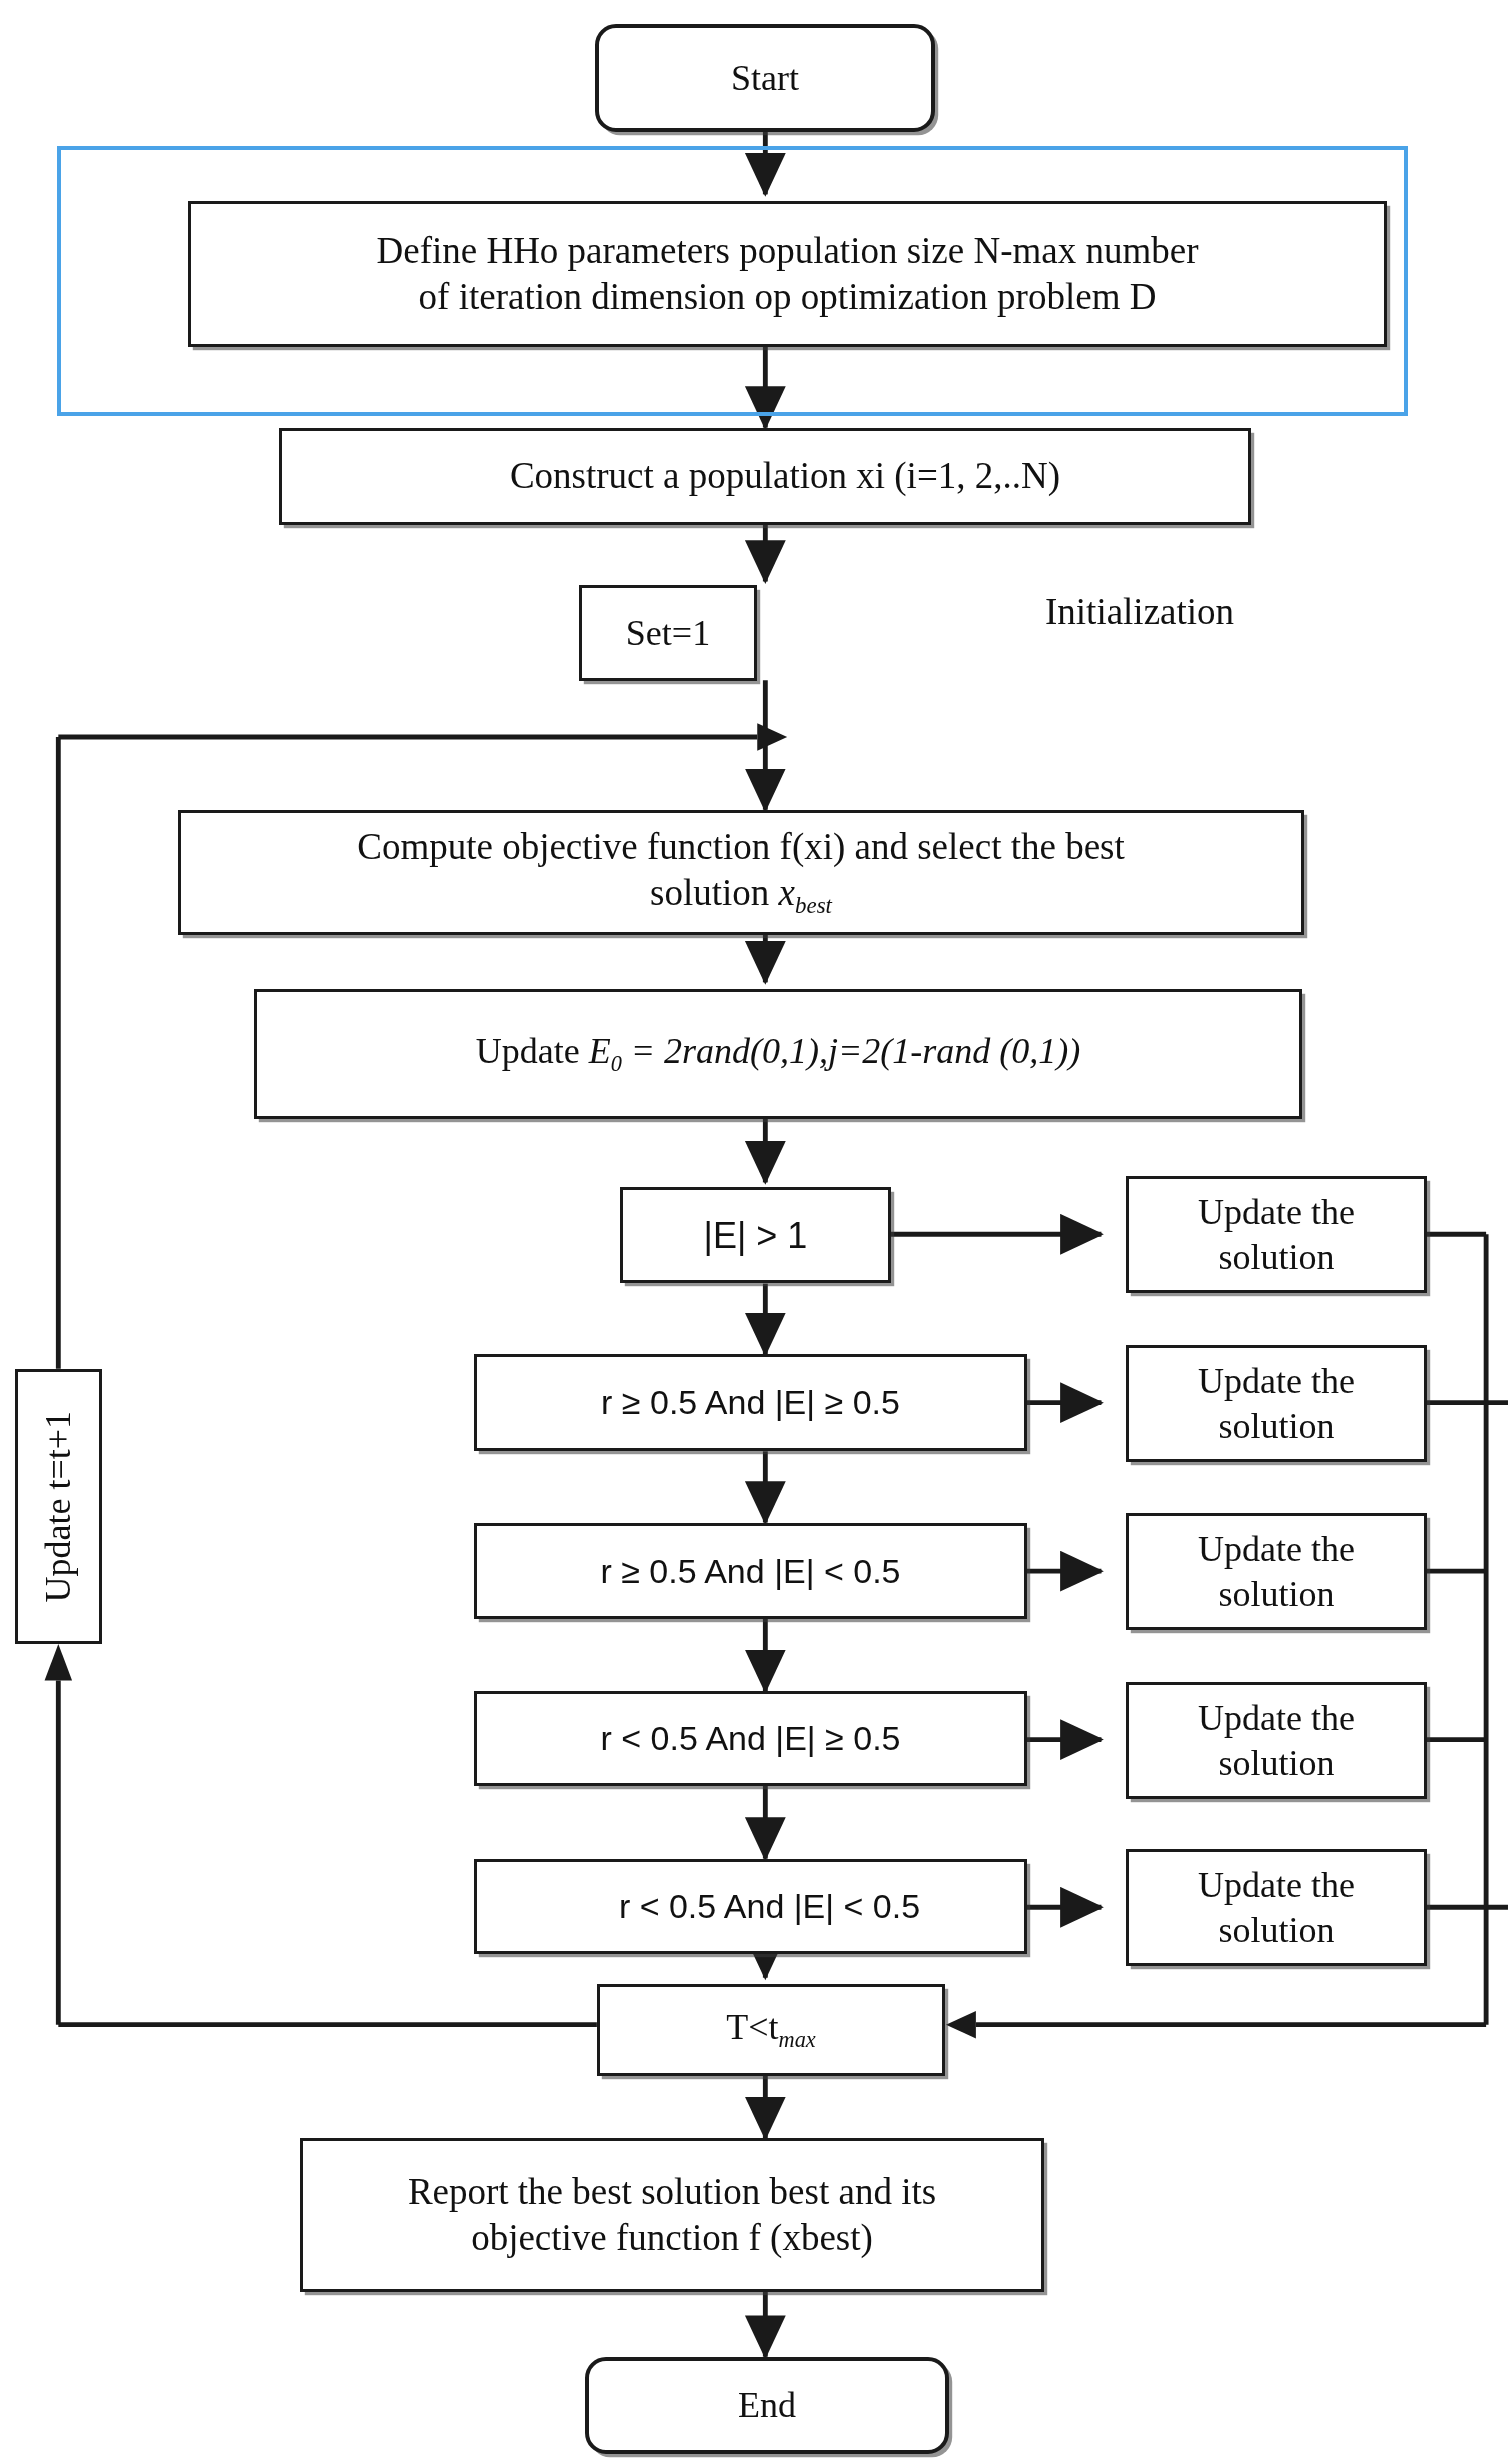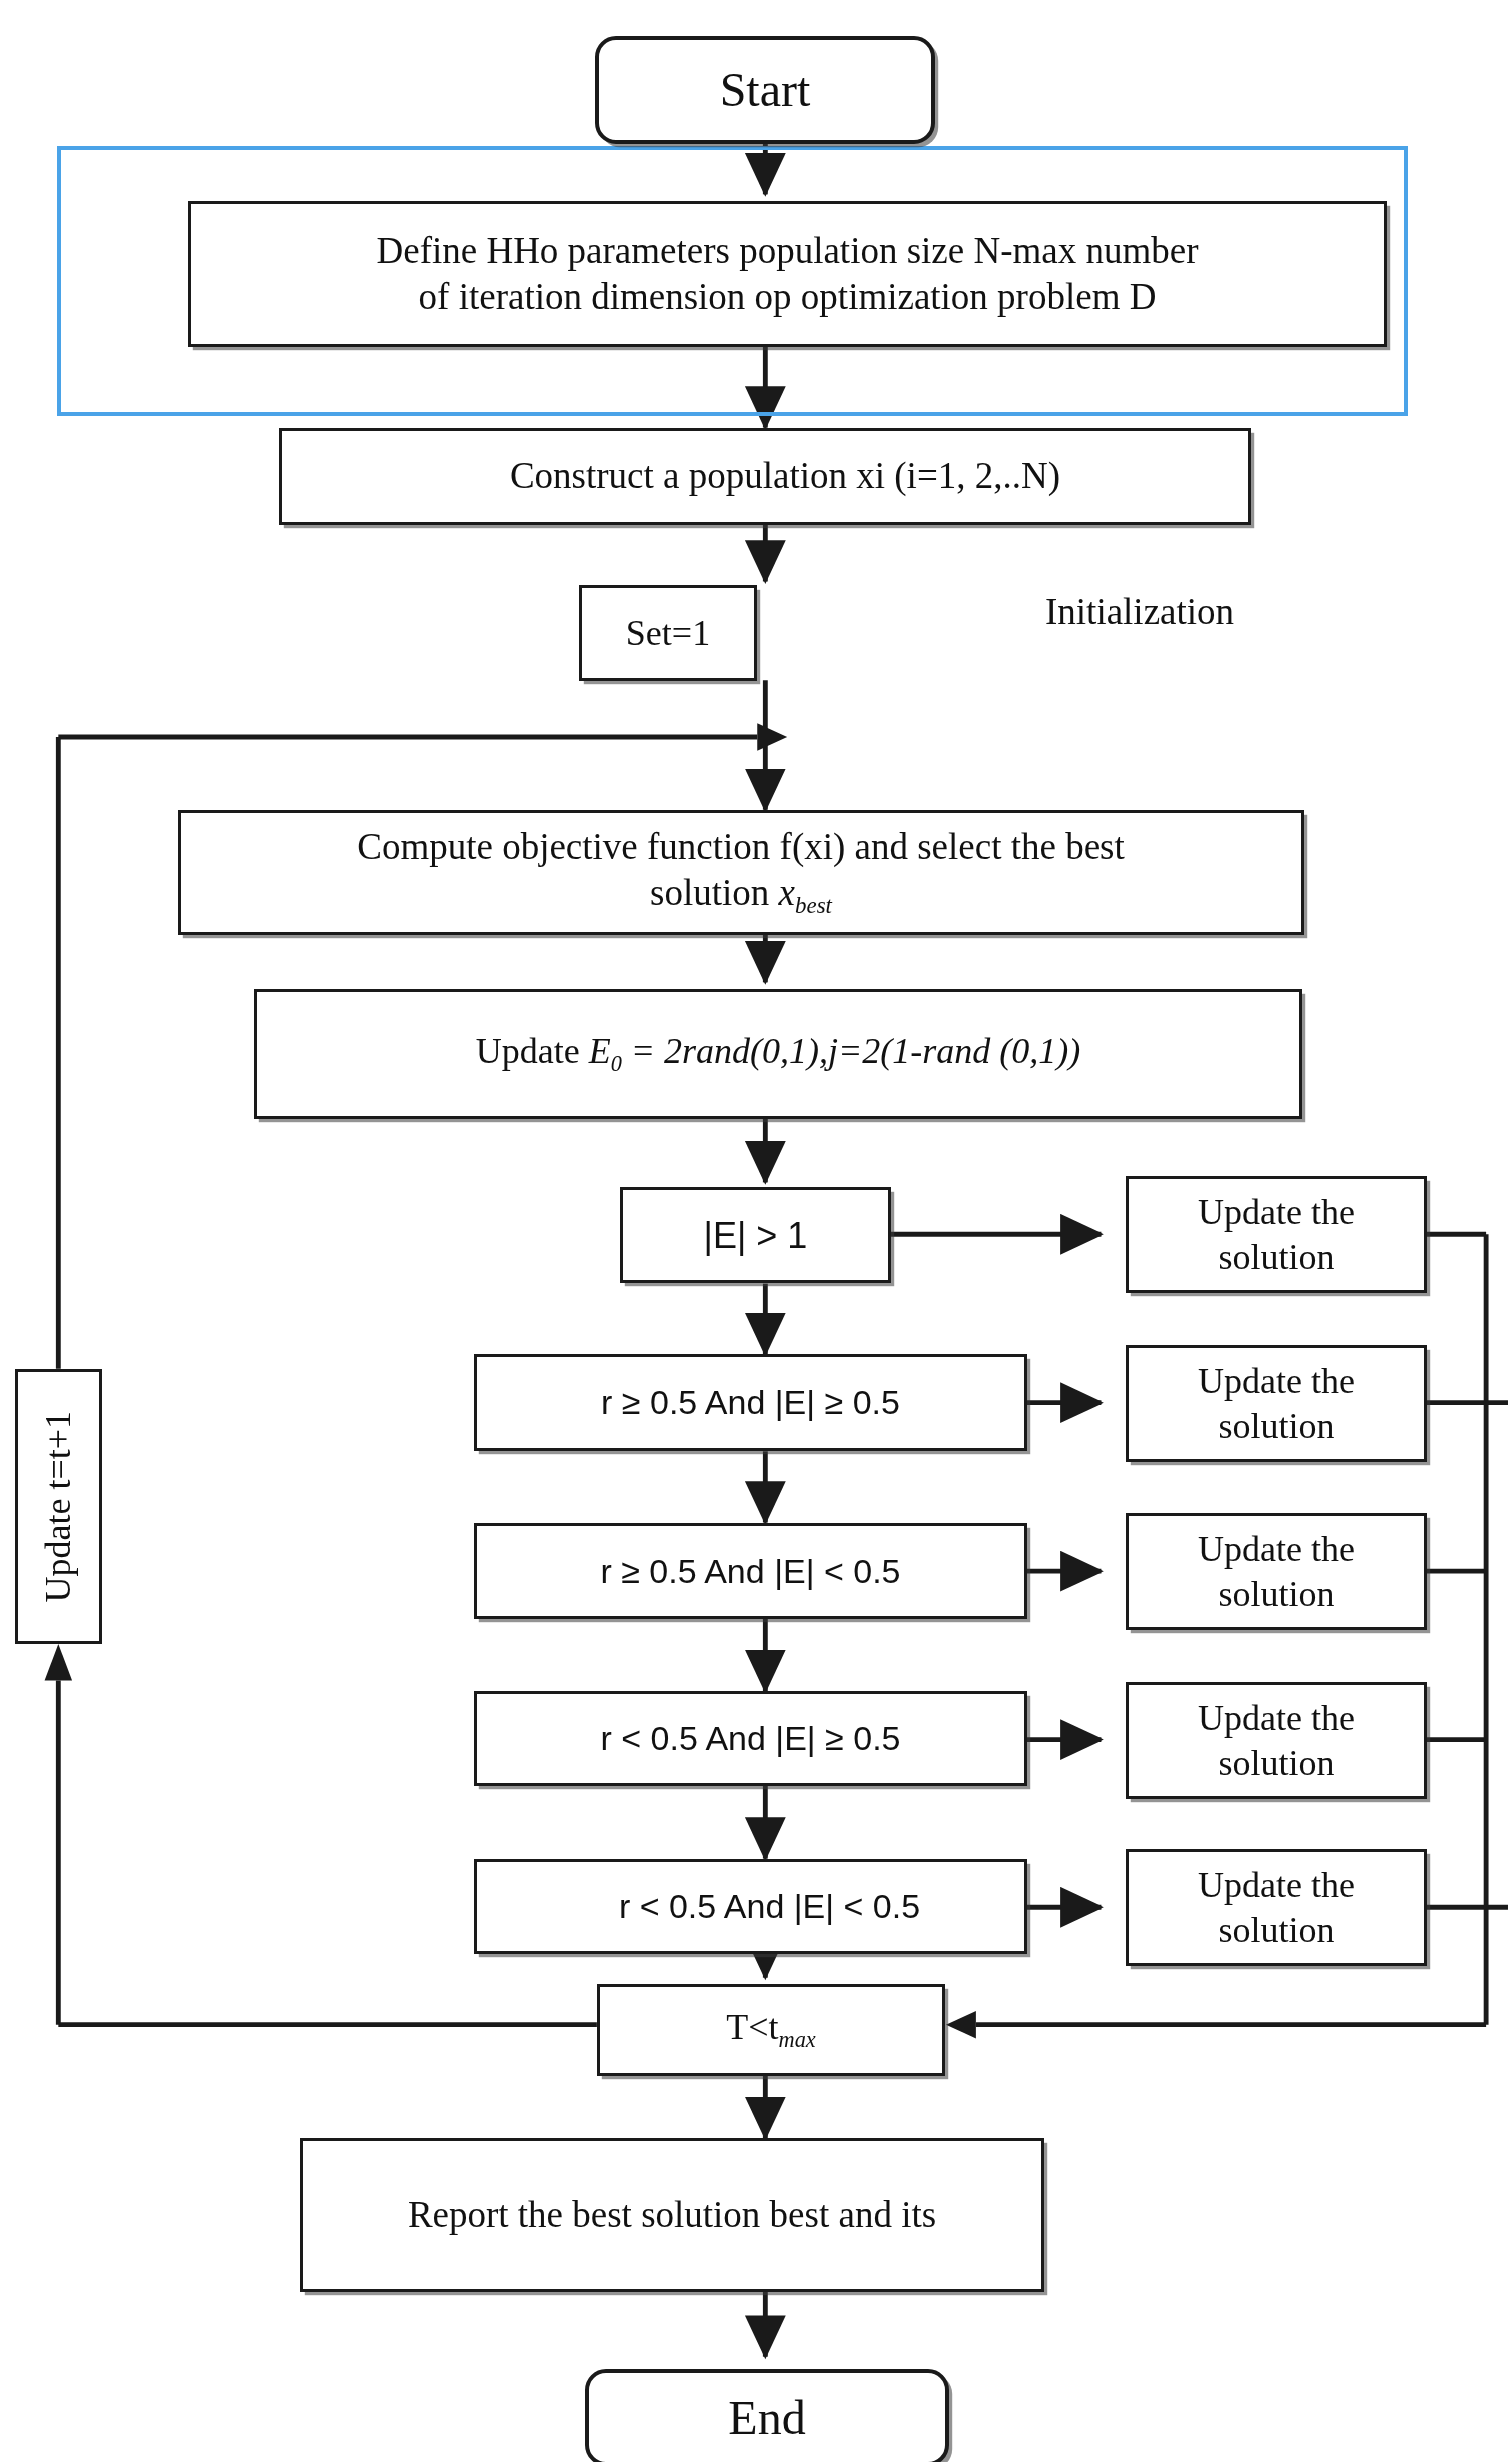--- a/index.html
+++ b/index.html
@@ -69,21 +69,21 @@
   }
   .mi { font-style: italic; }
   .sub {
     font-size: 0.62em;
     vertical-align: sub;
     font-style: italic;
   }
   .f42 { font-size: 34px; }
   .f44 { font-size: 36px; }
   .f46 { font-size: 37px; }
-  .f48 { font-size: 48px; margin-top: 12px; }
+  .f48 { font-size: 36px; }
   .sans { font-family: "Liberation Sans", "DejaVu Sans", sans-serif; }
 </style>
 </head>
 <body>
 
 <div id="canvas">
 
   <div class="group-box" style="left:57px; top:146px; width:1351px; height:270px;"></div>
 
   <svg class="wires" viewBox="0 0 1862 3040">
@@ -241,20 +241,21 @@
 
   <div class="node shadowed f44" style="left:597px; top:1984px; width:348px; height:92px;">
     <span class="txt">
       <span>T&lt;t</span><span class="sub">max</span>
     </span>
   </div>
 
   <div class="node shadowed f46" style="left:300px; top:2138px; width:744px; height:154px;">
     <span class="txt">
       <span>Report the best solution best and its</span><br>
+      <span>objective function f (xbest)</span>
     </span>
   </div>
 
   <div class="node term shadowed f48" style="left:585px; top:2357px; width:364px; height:97px;">
     <span class="txt">End</span>
   </div>
 
 </div>
 
 

